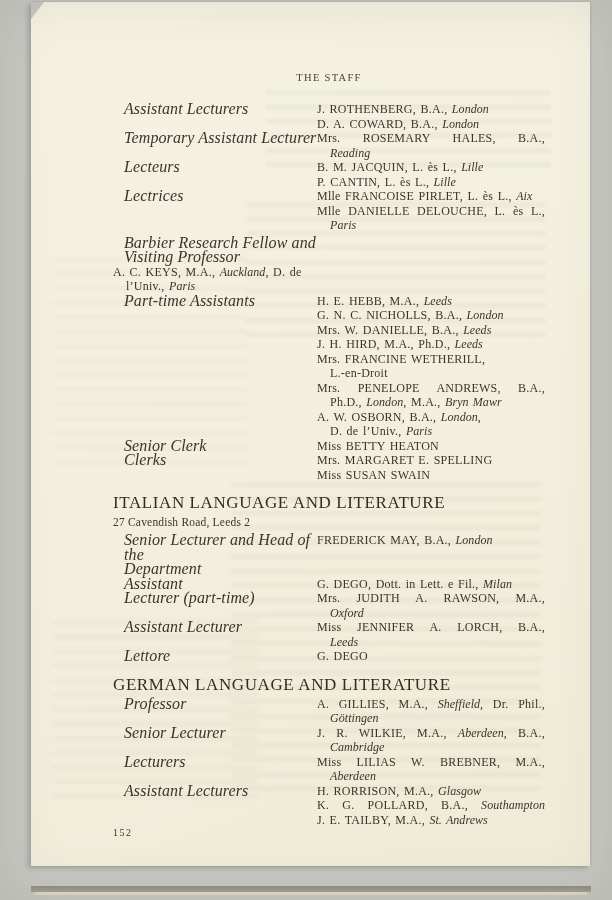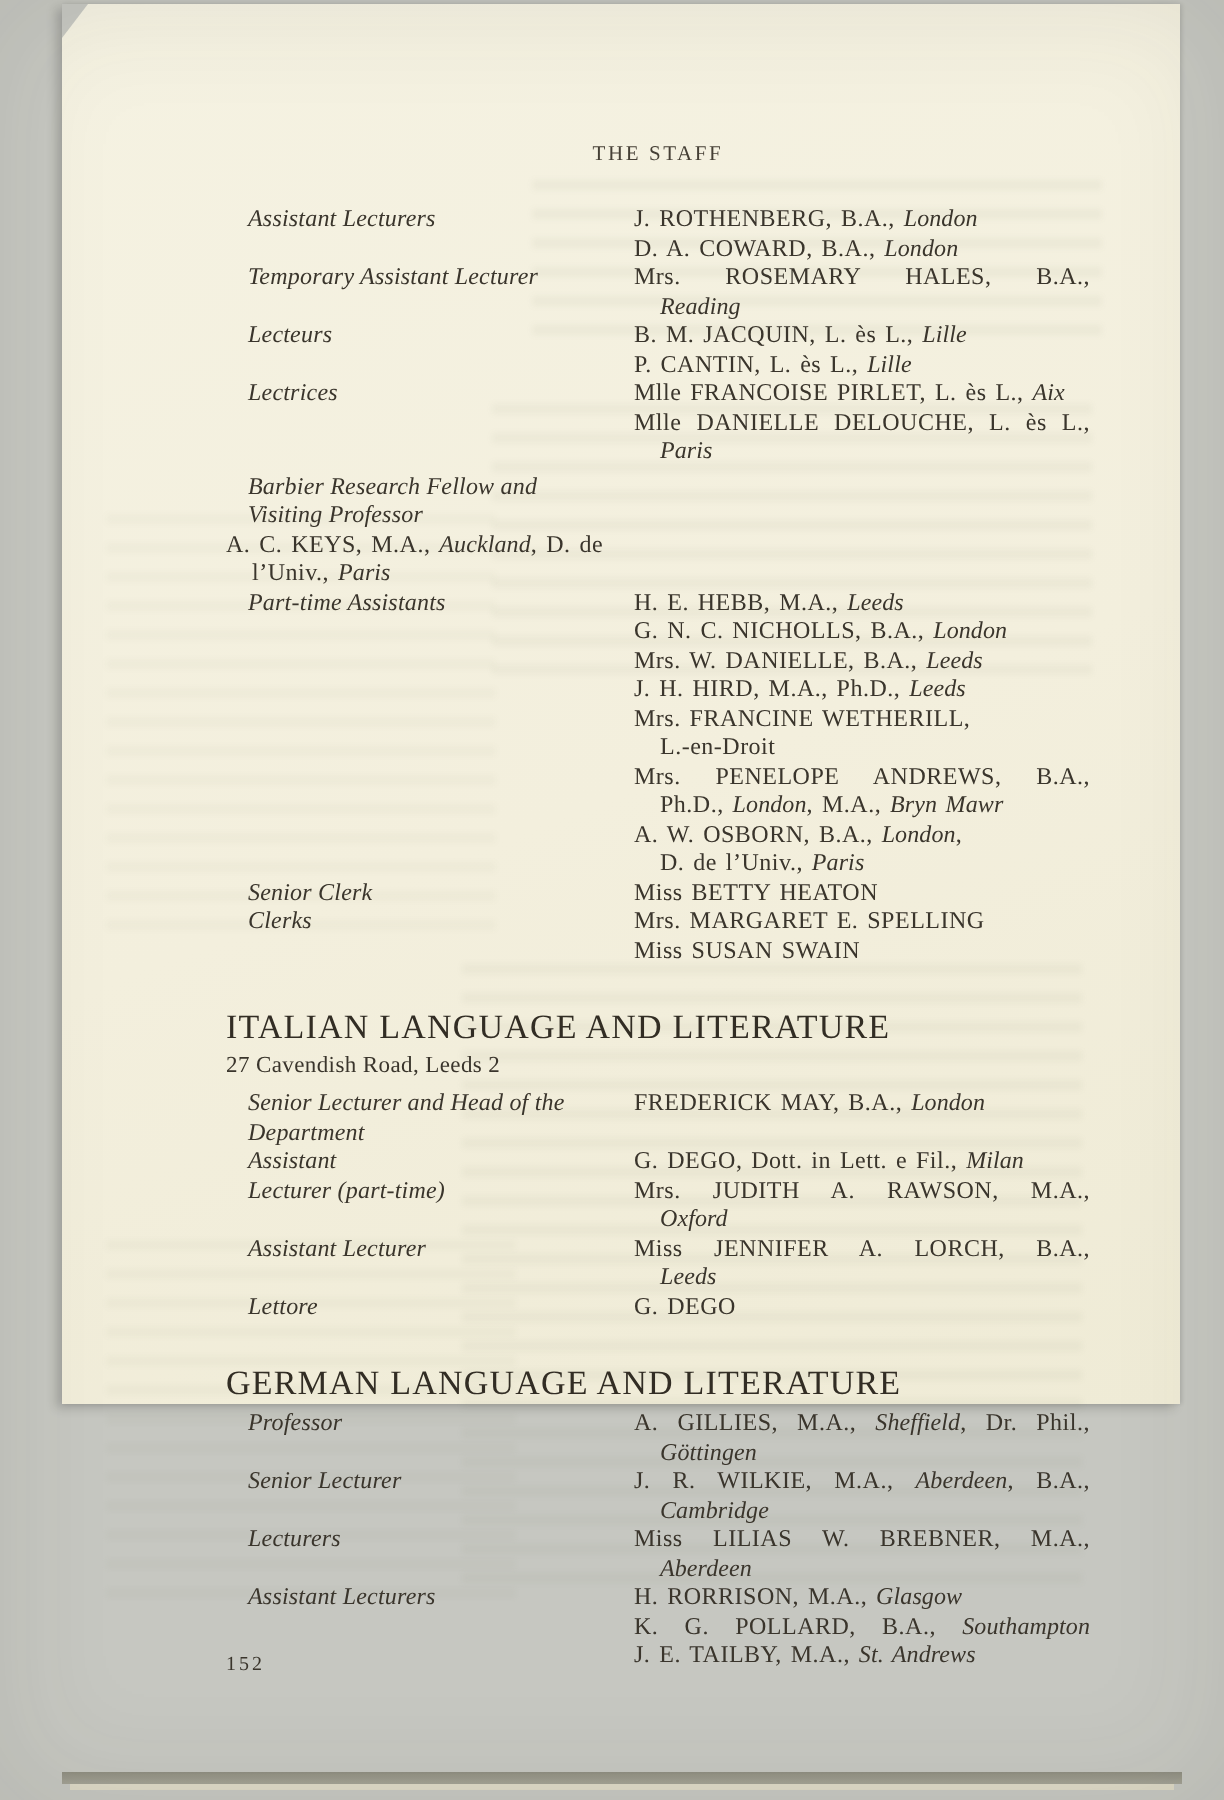--- a/index.html
+++ b/index.html
@@ -6,21 +6,21 @@
   body{
     width:612px;height:900px;position:relative;overflow:hidden;
     background:#c6c7c1;
     font-family:"Liberation Serif", serif;
   }
   body::after{
     content:'';position:absolute;inset:0;pointer-events:none;
     box-shadow:inset 0 0 60px rgba(60,60,50,0.10);
   }
   .page{
-    position:absolute;left:31px;top:2px;width:559px;height:700px;
+    position:absolute;left:31px;top:2px;width:559px;height:864px;
     background:linear-gradient(160deg,#f5f2e2 0%,#f3efdd 55%,#efebd6 100%);
     box-shadow:-3px 2px 5px rgba(0,0,0,0.18), 1px 0 2px rgba(0,0,0,0.10);
   }
   .corner-fold{
     position:absolute;left:0;top:0;width:0;height:0;
     border-left:13px solid #c6c7c1;border-bottom:17px solid transparent;
   }
   .bottom-edge{
     position:absolute;left:31px;top:886px;width:560px;height:6px;
     background:linear-gradient(180deg,#8f8e81,#a3a295);
@@ -39,29 +39,29 @@
   }
   .running-header{
     position:absolute;left:82px;top:70px;width:432px;text-align:center;
     font-size:10.5px;letter-spacing:1.3px;color:#453f35;
   }
   .content{
     position:absolute;left:82px;top:100px;width:432px;color:#3a352c;
   }
   .section-title{
     font-size:17px;line-height:20px;letter-spacing:0.6px;
-    color:#322d24;margin:22px 0 2px 0;
+    color:#322d24;margin:11px 0 2px 0;
   }
   .section-address{
     font-size:11.5px;line-height:14px;margin:0 0 4px 0;letter-spacing:0.2px;
   }
   .row{display:flex;align-items:flex-start;}
   .pos{
     flex:none;width:204px;box-sizing:border-box;padding-left:11px;
-    font-style:italic;font-size:12px;line-height:14.5px;letter-spacing:0.1px;
+    font-style:italic;font-size:16px;line-height:14.5px;letter-spacing:0.1px;
   }
   .names{
     flex:1;font-size:12px;line-height:14.5px;
     letter-spacing:0.25px;word-spacing:1.2px;
   }
   .line{min-height:14.5px;}
   .line.ind{padding-left:13px;}
   .line.just{text-align:justify;text-align-last:justify;}
   .it{font-style:italic;letter-spacing:0.05px;text-align:center;}
   .page-number{

